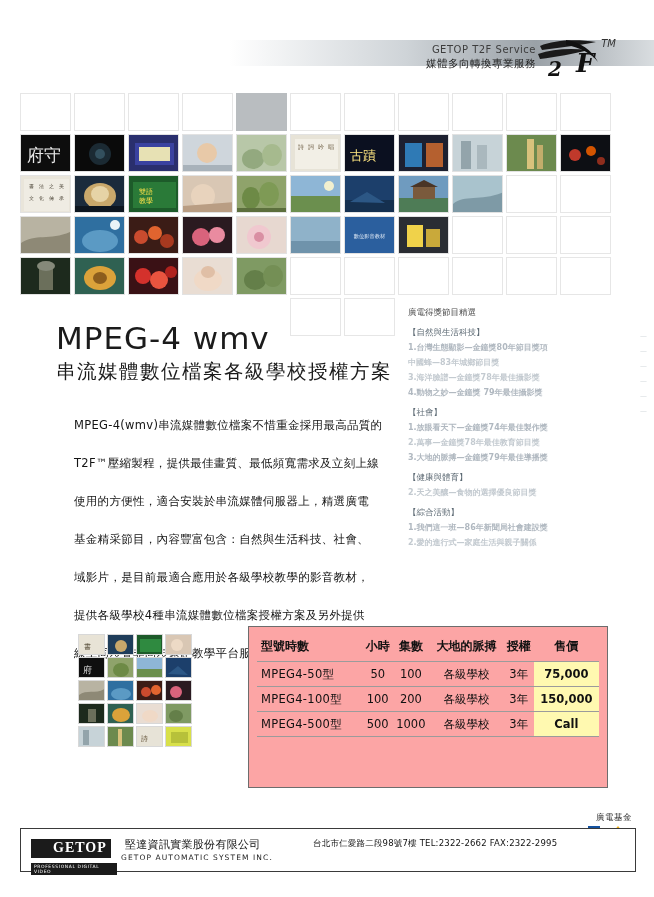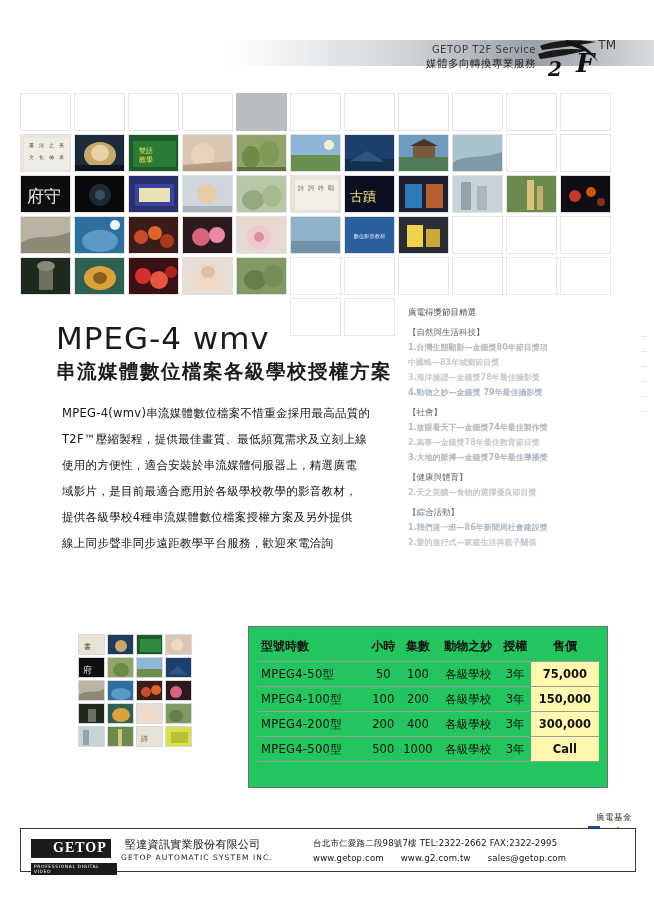--- a/index.html
+++ b/index.html
@@ -51,22 +51,23 @@
     letter-spacing: .5px;
   }
   .logo-t2f {
     position: absolute;
     right: 40px; top: 36px;
     width: 78px; height: 44px;
   }
   .logo-t2f .tm {
     position: absolute;
     right: -2px; top: 2px;
-    font-size: 12px;
+    font-size: 10px;
     color: #333;
+    font-style: italic;
   }
 
   
   .thumbs {
     position: absolute;
     left: 20px; top: 93px;
     width: 614px;
   }
   .trow {
     display: flex;
@@ -101,34 +102,34 @@
     letter-spacing: 1px;
     color: #1b1b1b;
     font-family: "DejaVu Sans", "Liberation Sans", sans-serif;
     line-height: 1.05;
   }
   .title-sub {
     font-size: 19.5px;
     color: #1b1b1b;
     letter-spacing: 1.5px;
     margin-top: 3px;
-    font-weight: bold;
+    font-weight: normal;
   }
 
   
   .body-copy {
     position: absolute;
     left: 58px; top: 398px;
     width: 352px;
     font-size: 11.5px;
     line-height: 22px;
     color: #141414;
     letter-spacing: .3px;
   }
-  .body-copy p { margin: 4px; }
+  .body-copy p { margin: 16px; }
 
   
   .awards {
     position: absolute;
     left: 408px; top: 305px;
     width: 238px;
     font-size: 8px;
     line-height: 15px;
     color: #9aa3ab;
   }
@@ -167,21 +168,21 @@
     border: 1px solid #d8d8d8;
     box-sizing: border-box;
     overflow: hidden;
   }
 
   
   .price-panel {
     position: absolute;
     left: 248px; top: 626px;
     width: 358px; height: 160px;
-    background: #22c55e;
+    background: #fca5a5;
     border: 1px solid #6d6d6d;
   }
   .price-panel .inner {
     position: absolute;
     left: 8px; top: 7px;
     right: 8px; bottom: 8px;
   }
   table.price {
     border-collapse: collapse;
     width: 100%;
@@ -320,20 +321,104 @@
       <div class="cell empty"></div>
       <div class="cell empty"></div>
       <div class="cell empty"></div>
       <div class="cell grey"></div>
       <div class="cell empty"></div>
       <div class="cell empty"></div>
       <div class="cell empty"></div>
       <div class="cell empty"></div>
       <div class="cell empty"></div>
       <div class="cell empty"></div>
+    </div>
+
+    <div class="trow">
+      <div class="cell">
+        <svg width="51" height="38" viewBox="0 0 51 38">
+            <rect width="51" height="38" fill="#0d0d0d"></rect>
+            <text x="6" y="26" font-size="17" fill="#e8e8e8" font-family="DejaVu Serif, serif">府守</text>
+          </svg>
+      </div>
+      <div class="cell">
+        <svg width="51" height="38" viewBox="0 0 51 38">
+            <rect width="51" height="38" fill="#0a0a0a"></rect>
+            <circle cx="25" cy="19" r="11" fill="#1b2a33"></circle>
+            <circle cx="25" cy="19" r="5" fill="#33505e"></circle>
+          </svg>
+      </div>
+      <div class="cell">
+        <svg width="51" height="38" viewBox="0 0 51 38">
+            <rect width="51" height="38" fill="#2a2f6e"></rect>
+            <rect x="6" y="8" width="39" height="22" fill="#3a42a0"></rect>
+            <rect x="10" y="12" width="31" height="14" fill="#e7e1b4"></rect>
+          </svg>
+      </div>
+      <div class="cell">
+        <svg width="51" height="38" viewBox="0 0 51 38">
+            <rect width="51" height="38" fill="#cfd6dc"></rect>
+            <circle cx="24" cy="18" r="10" fill="#e8c9a8"></circle>
+            <path d="M0 30 L51 30 L51 38 L0 38 Z" fill="#a8b2ba"></path>
+          </svg>
+      </div>
+      <div class="cell">
+        <svg width="51" height="38" viewBox="0 0 51 38">
+            <rect width="51" height="38" fill="#b8c7a8"></rect>
+            <ellipse cx="16" cy="24" rx="11" ry="10" fill="#93a97f"></ellipse>
+            <ellipse cx="35" cy="20" rx="10" ry="11" fill="#a6ba8e"></ellipse>
+          </svg>
+      </div>
+      <div class="cell">
+        <svg width="51" height="38" viewBox="0 0 51 38">
+            <rect width="51" height="38" fill="#e7e3d7"></rect>
+            <rect x="4" y="4" width="43" height="30" fill="#f2efe6"></rect>
+            <g fill="#6b5b42" font-size="6" font-family="DejaVu Serif, serif">
+              <text x="7" y="14">詩</text>
+              <text x="17" y="14">詞</text>
+              <text x="27" y="14">吟</text>
+              <text x="37" y="14">唱</text>
+            </g>
+          </svg>
+      </div>
+      <div class="cell">
+        <svg width="51" height="38" viewBox="0 0 51 38">
+            <rect width="51" height="38" fill="#0b1020"></rect>
+            <text x="5" y="25" font-size="13" fill="#ffe680" font-family="DejaVu Serif, serif">古蹟</text>
+          </svg>
+      </div>
+      <div class="cell">
+        <svg width="51" height="38" viewBox="0 0 51 38">
+            <rect width="51" height="38" fill="#1d2030"></rect>
+            <rect x="6" y="8" width="17" height="24" fill="#2f7ab5"></rect>
+            <rect x="27" y="8" width="17" height="24" fill="#b5602f"></rect>
+          </svg>
+      </div>
+      <div class="cell">
+        <svg width="51" height="38" viewBox="0 0 51 38">
+            <rect width="51" height="38" fill="#c7d3d8"></rect>
+            <rect x="8" y="6" width="10" height="28" fill="#93a4ab"></rect>
+            <rect x="24" y="10" width="10" height="24" fill="#aab8be"></rect>
+          </svg>
+      </div>
+      <div class="cell">
+        <svg width="51" height="38" viewBox="0 0 51 38">
+            <rect width="51" height="38" fill="#6c8a4e"></rect>
+            <rect x="20" y="4" width="7" height="30" fill="#d8c27c"></rect>
+            <rect x="30" y="10" width="6" height="24" fill="#c2ad6b"></rect>
+          </svg>
+      </div>
+      <div class="cell">
+        <svg width="51" height="38" viewBox="0 0 51 38">
+            <rect width="51" height="38" fill="#0d0f14"></rect>
+            <circle cx="14" cy="20" r="6" fill="#c0392b"></circle>
+            <circle cx="30" cy="16" r="5" fill="#d35400"></circle>
+            <circle cx="40" cy="26" r="4" fill="#8e2d1d"></circle>
+          </svg>
+      </div>
     </div>
 
     <div class="trow">
       <div class="cell">
         <svg width="51" height="38" viewBox="0 0 51 38">
             <rect width="51" height="38" fill="#e9e5da"></rect>
             <rect x="3" y="3" width="45" height="32" fill="#efece3"></rect>
             <g fill="#4a4336" font-size="5" font-family="DejaVu Serif, serif">
               <text x="8" y="12">書</text>
               <text x="18" y="12">法</text>
@@ -405,104 +490,20 @@
             <path d="M0 28 C12 18, 28 26, 51 16 L51 38 L0 38 Z" fill="#7e9aa6"></path>
           </svg>
       </div>
       <div class="cell empty"></div>
       <div class="cell empty"></div>
     </div>
 
     <div class="trow">
       <div class="cell">
         <svg width="51" height="38" viewBox="0 0 51 38">
-            <rect width="51" height="38" fill="#0d0d0d"></rect>
-            <text x="6" y="26" font-size="17" fill="#e8e8e8" font-family="DejaVu Serif, serif">府守</text>
-          </svg>
-      </div>
-      <div class="cell">
-        <svg width="51" height="38" viewBox="0 0 51 38">
-            <rect width="51" height="38" fill="#0a0a0a"></rect>
-            <circle cx="25" cy="19" r="11" fill="#1b2a33"></circle>
-            <circle cx="25" cy="19" r="5" fill="#33505e"></circle>
-          </svg>
-      </div>
-      <div class="cell">
-        <svg width="51" height="38" viewBox="0 0 51 38">
-            <rect width="51" height="38" fill="#2a2f6e"></rect>
-            <rect x="6" y="8" width="39" height="22" fill="#3a42a0"></rect>
-            <rect x="10" y="12" width="31" height="14" fill="#e7e1b4"></rect>
-          </svg>
-      </div>
-      <div class="cell">
-        <svg width="51" height="38" viewBox="0 0 51 38">
-            <rect width="51" height="38" fill="#cfd6dc"></rect>
-            <circle cx="24" cy="18" r="10" fill="#e8c9a8"></circle>
-            <path d="M0 30 L51 30 L51 38 L0 38 Z" fill="#a8b2ba"></path>
-          </svg>
-      </div>
-      <div class="cell">
-        <svg width="51" height="38" viewBox="0 0 51 38">
-            <rect width="51" height="38" fill="#b8c7a8"></rect>
-            <ellipse cx="16" cy="24" rx="11" ry="10" fill="#93a97f"></ellipse>
-            <ellipse cx="35" cy="20" rx="10" ry="11" fill="#a6ba8e"></ellipse>
-          </svg>
-      </div>
-      <div class="cell">
-        <svg width="51" height="38" viewBox="0 0 51 38">
-            <rect width="51" height="38" fill="#e7e3d7"></rect>
-            <rect x="4" y="4" width="43" height="30" fill="#f2efe6"></rect>
-            <g fill="#6b5b42" font-size="6" font-family="DejaVu Serif, serif">
-              <text x="7" y="14">詩</text>
-              <text x="17" y="14">詞</text>
-              <text x="27" y="14">吟</text>
-              <text x="37" y="14">唱</text>
-            </g>
-          </svg>
-      </div>
-      <div class="cell">
-        <svg width="51" height="38" viewBox="0 0 51 38">
-            <rect width="51" height="38" fill="#0b1020"></rect>
-            <text x="5" y="25" font-size="13" fill="#ffe680" font-family="DejaVu Serif, serif">古蹟</text>
-          </svg>
-      </div>
-      <div class="cell">
-        <svg width="51" height="38" viewBox="0 0 51 38">
-            <rect width="51" height="38" fill="#1d2030"></rect>
-            <rect x="6" y="8" width="17" height="24" fill="#2f7ab5"></rect>
-            <rect x="27" y="8" width="17" height="24" fill="#b5602f"></rect>
-          </svg>
-      </div>
-      <div class="cell">
-        <svg width="51" height="38" viewBox="0 0 51 38">
-            <rect width="51" height="38" fill="#c7d3d8"></rect>
-            <rect x="8" y="6" width="10" height="28" fill="#93a4ab"></rect>
-            <rect x="24" y="10" width="10" height="24" fill="#aab8be"></rect>
-          </svg>
-      </div>
-      <div class="cell">
-        <svg width="51" height="38" viewBox="0 0 51 38">
-            <rect width="51" height="38" fill="#6c8a4e"></rect>
-            <rect x="20" y="4" width="7" height="30" fill="#d8c27c"></rect>
-            <rect x="30" y="10" width="6" height="24" fill="#c2ad6b"></rect>
-          </svg>
-      </div>
-      <div class="cell">
-        <svg width="51" height="38" viewBox="0 0 51 38">
-            <rect width="51" height="38" fill="#0d0f14"></rect>
-            <circle cx="14" cy="20" r="6" fill="#c0392b"></circle>
-            <circle cx="30" cy="16" r="5" fill="#d35400"></circle>
-            <circle cx="40" cy="26" r="4" fill="#8e2d1d"></circle>
-          </svg>
-      </div>
-    </div>
-
-    <div class="trow">
-      <div class="cell">
-        <svg width="51" height="38" viewBox="0 0 51 38">
             <rect width="51" height="38" fill="#b8b3a2"></rect>
             <path d="M0 26 C14 16, 30 24, 51 14 L51 38 L0 38 Z" fill="#8e8976"></path>
           </svg>
       </div>
       <div class="cell">
         <svg width="51" height="38" viewBox="0 0 51 38">
             <rect width="51" height="38" fill="#2f6fa0"></rect>
             <ellipse cx="25" cy="24" rx="18" ry="11" fill="#5b9ac4"></ellipse>
             <circle cx="40" cy="8" r="5" fill="#e9f2f7"></circle>
           </svg>
@@ -615,20 +616,21 @@
 
   <div class="title-block">
     <div class="title-main">MPEG-4  wmv</div>
     <div class="title-sub">串流媒體數位檔案各級學校授權方案</div>
   </div>
 
   <div class="body-copy">
     <p>MPEG-4(wmv)串流媒體數位檔案不惜重金採用最高品質的</p>
     <p>T2F™壓縮製程，提供最佳畫質、最低頻寬需求及立刻上線</p>
     <p>使用的方便性，適合安裝於串流媒體伺服器上，精選廣電</p>
+    <p>基金精采節目，內容豐富包含：自然與生活科技、社會、</p>
     <p>域影片，是目前最適合應用於各級學校教學的影音教材，</p>
     <p>提供各級學校4種串流媒體數位檔案授權方案及另外提供</p>
     <p>線上同步聲非同步遠距教學平台服務，歡迎來電洽詢</p>
   </div>
 
   <div class="awards">
     <div class="aw-title">廣電得獎節目精選</div>
 
     <div class="aw-head">【自然與生活科技】</div>
     <div class="aw-item">1.台灣生態顯影—金鐘獎80年節目獎項</div>
@@ -753,21 +755,21 @@
   </div>
 
   <div class="price-panel">
     <div class="inner">
       <table class="price">
         <thead>
           <tr>
             <th class="c1">型號時數</th>
             <th>小時</th>
             <th>集數</th>
-            <th>動物之妙</th>
+            <th>大地的脈搏</th>
             <th>授權</th>
             <th>售價</th>
           </tr>
         </thead>
         <tbody>
           <tr>
             <td class="c1">MPEG4-50型</td>
             <td>50</td>
             <td>100</td>
             <td>各級學校</td>
@@ -776,28 +778,20 @@
           </tr>
           <tr>
             <td class="c1">MPEG4-100型</td>
             <td>100</td>
             <td>200</td>
             <td>各級學校</td>
             <td>3年</td>
             <td class="price-cell">150,000</td>
           </tr>
           <tr>
-            <td class="c1">MPEG4-200型</td>
-            <td>200</td>
-            <td>400</td>
-            <td>各級學校</td>
-            <td>3年</td>
-            <td class="price-cell">300,000</td>
-          </tr>
-          <tr>
             <td class="c1">MPEG4-500型</td>
             <td>500</td>
             <td>1000</td>
             <td>各級學校</td>
             <td>3年</td>
             <td class="price-cell call">Call</td>
           </tr>
         </tbody>
       </table>
     </div>
@@ -815,20 +809,15 @@
   </div>
 
   <div class="footer">
     <div class="footer-logo">
       <div class="gt">GETOP</div>
       <div class="gt-sub">PROFESSIONAL DIGITAL VIDEO</div>
     </div>
     <div class="footer-co">堅達資訊實業股份有限公司</div>
     <div class="footer-co2">GETOP AUTOMATIC SYSTEM INC.</div>
     <div class="footer-addr">台北市仁愛路二段98號7樓 TEL:2322-2662 FAX:2322-2995</div>
-    <div class="footer-web">
-      <span>www.getop.com</span>
-      <span>www.g2.com.tw</span>
-      <span>sales@getop.com</span>
-    </div>
   </div>
 
 </div>
 
 </body></html>

